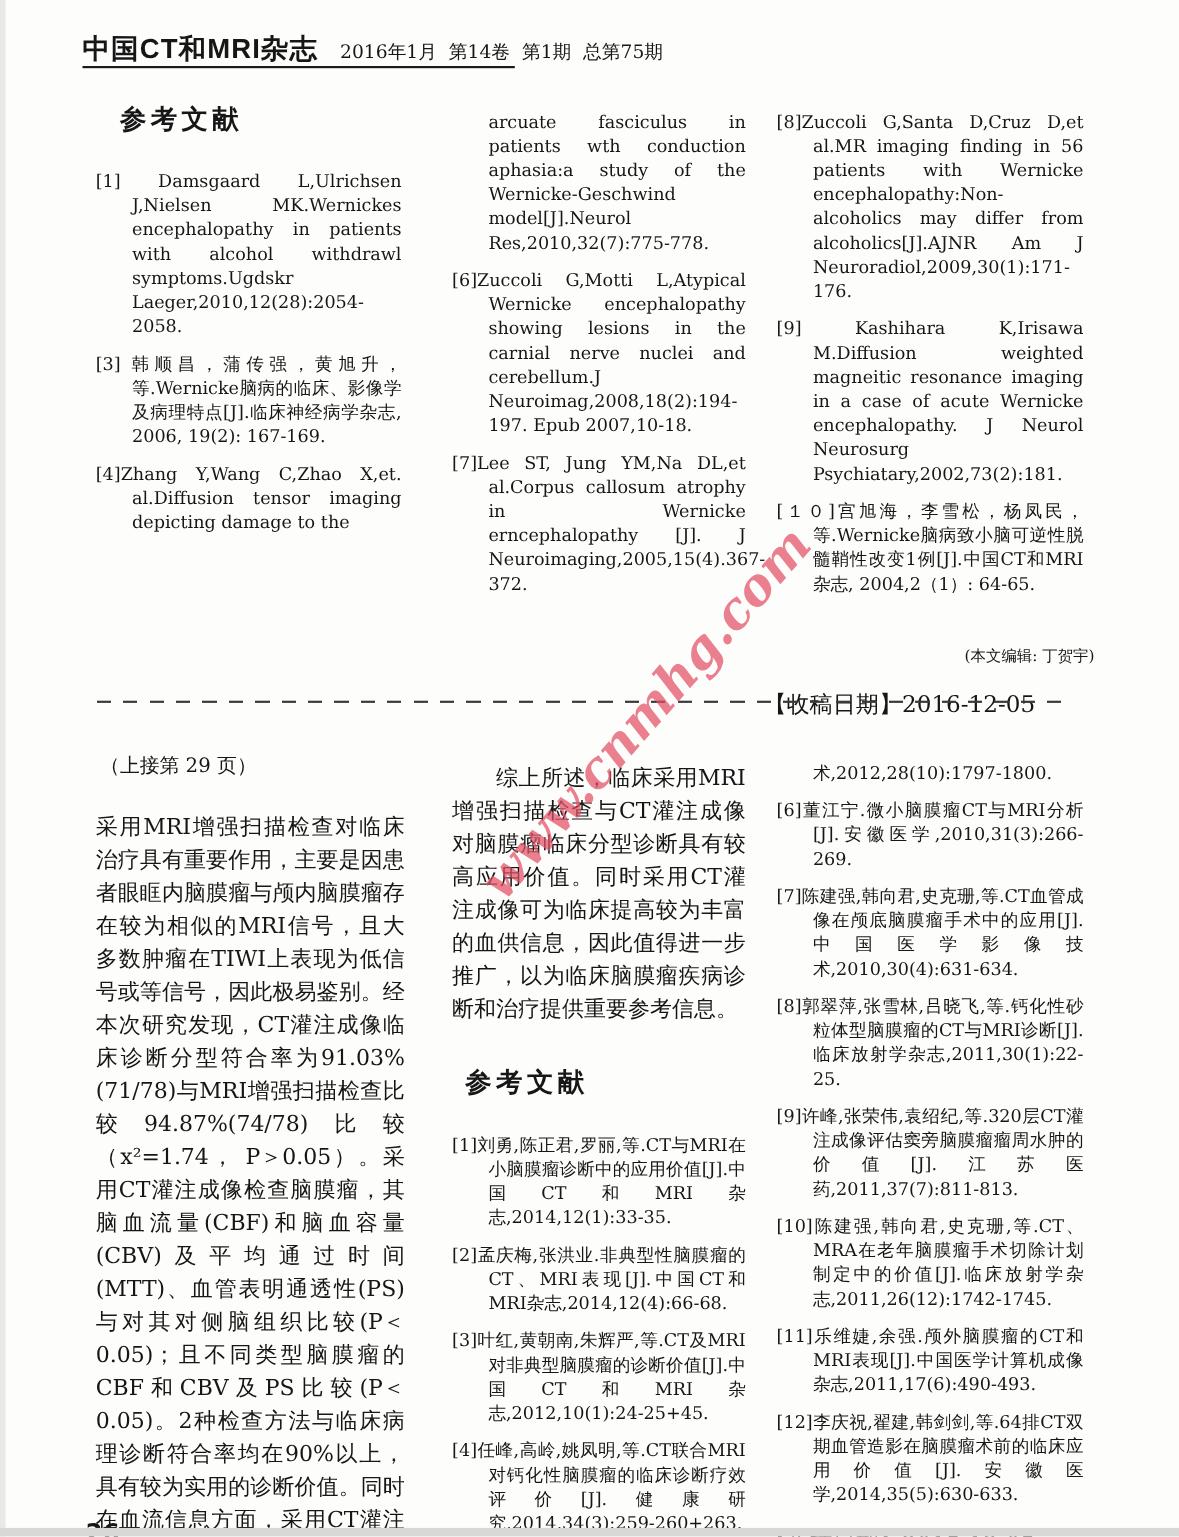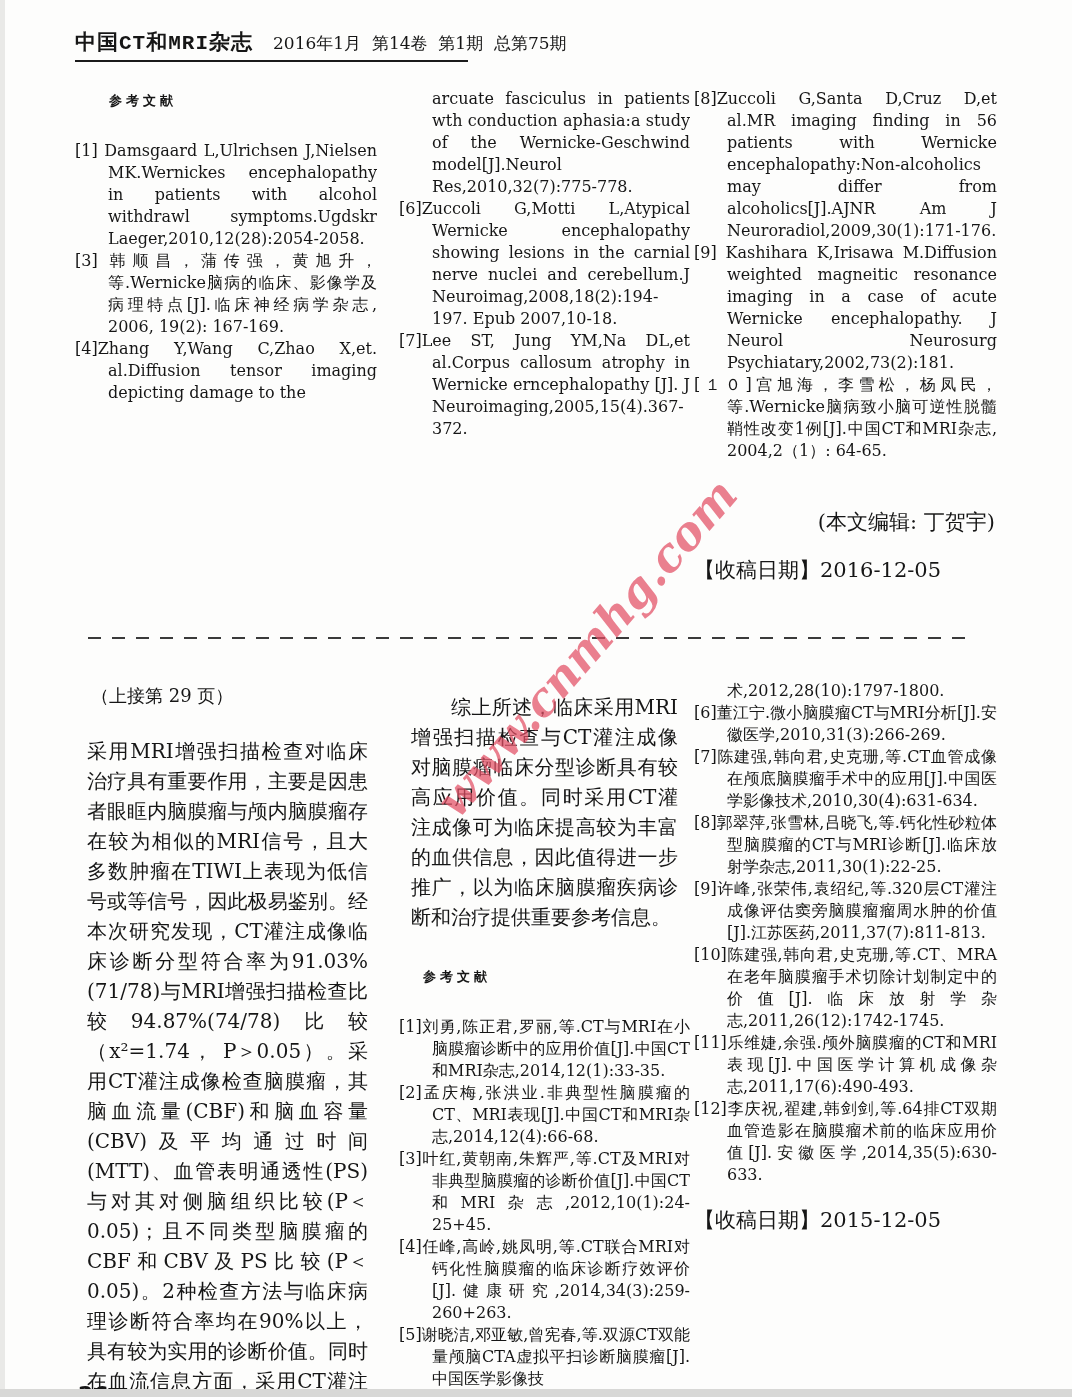--- a/index.html
+++ b/index.html
@@ -7,54 +7,54 @@
     position:relative; width:1072px; height:1397px; overflow:hidden;
     background:#fdfdfc; color:#161616;
     font-family:"DejaVu Serif","Liberation Serif",serif;
   }
   .edge-left { position:absolute; left:0; top:0; width:5px; height:100%; background:#e9e9e7; }
   .edge-bottom { position:absolute; left:0; top:1389px; width:100%; height:8px; background:#d8d8d6; }
 
   
   .hdr { position:absolute; left:75px; top:28px; white-space:nowrap; }
   .hdr .journal {
-    font-family:Liberation Mono, monospace;
-    font-weight:bold; font-size:21px; letter-spacing:1px;
+    font-family:Liberation Sans, sans-serif;
+    font-weight:bold; font-size:25px; letter-spacing:1px;
   }
   .hdr .issue { font-size:17px; margin-left:20px; white-space:pre; }
   .hdr-rule { position:absolute; left:75px; top:60px; width:393px; height:2px; background:#1b1b1b; }
 
   
   .col { position:absolute; top:88px; }
   .c1 { left:75px;  width:302px; }
   .c2 { left:399px; width:291px; }
   .c3 { left:694px; width:303px; }
   .bcol { position:absolute; top:680px; }
   .b1 { left:75px;  width:305px; }
   .b2 { left:399px; width:291px; }
   .b3 { left:694px; width:303px; }
 
   .ref-heading {
     font-family:"DejaVu Sans","Liberation Sans",sans-serif;
-    font-weight:bold; font-size:13px; letter-spacing:4px;
+    font-weight:bold; font-size:24px; letter-spacing:4px;
     margin:4px 0 30px 34px;
   }
   .b2 .ref-heading { margin:36px 0 30px 24px; }
 
   .ref {
     font-size:16px; line-height:22px; text-align:justify;
-    padding-left:33px; text-indent:-33px; margin:0;
+    padding-left:33px; text-indent:-33px; margin:12px;
   }
   .ref.cont { text-indent:0; }
 
   .body-cn { font-size:20px; line-height:30px; text-align:justify; margin:12px; }
   .body-cn.indent { text-indent:2em; }
   .cont-note { font-size:18px; margin:4px 0 28px 16px; }
 
-  .editor-line { text-align:right; font-size:21px; margin:46px 2px 0 0; }
+  .editor-line { text-align:right; font-size:14px; margin:46px 2px 0 0; }
   .received-line { text-align:left; font-size:21px; margin:20px 2px 0 0; }
 
   .divider {
     position:absolute; left:88px; top:637px; width:878px; height:2px;
     background:repeating-linear-gradient(90deg,#3a3a3a 0 13px,transparent 13px 24px);
   }
 
   .watermark {
     position:absolute; left:390px; top:658px; width:330px; height:56px;
     text-align:center; transform:rotate(-49deg);

